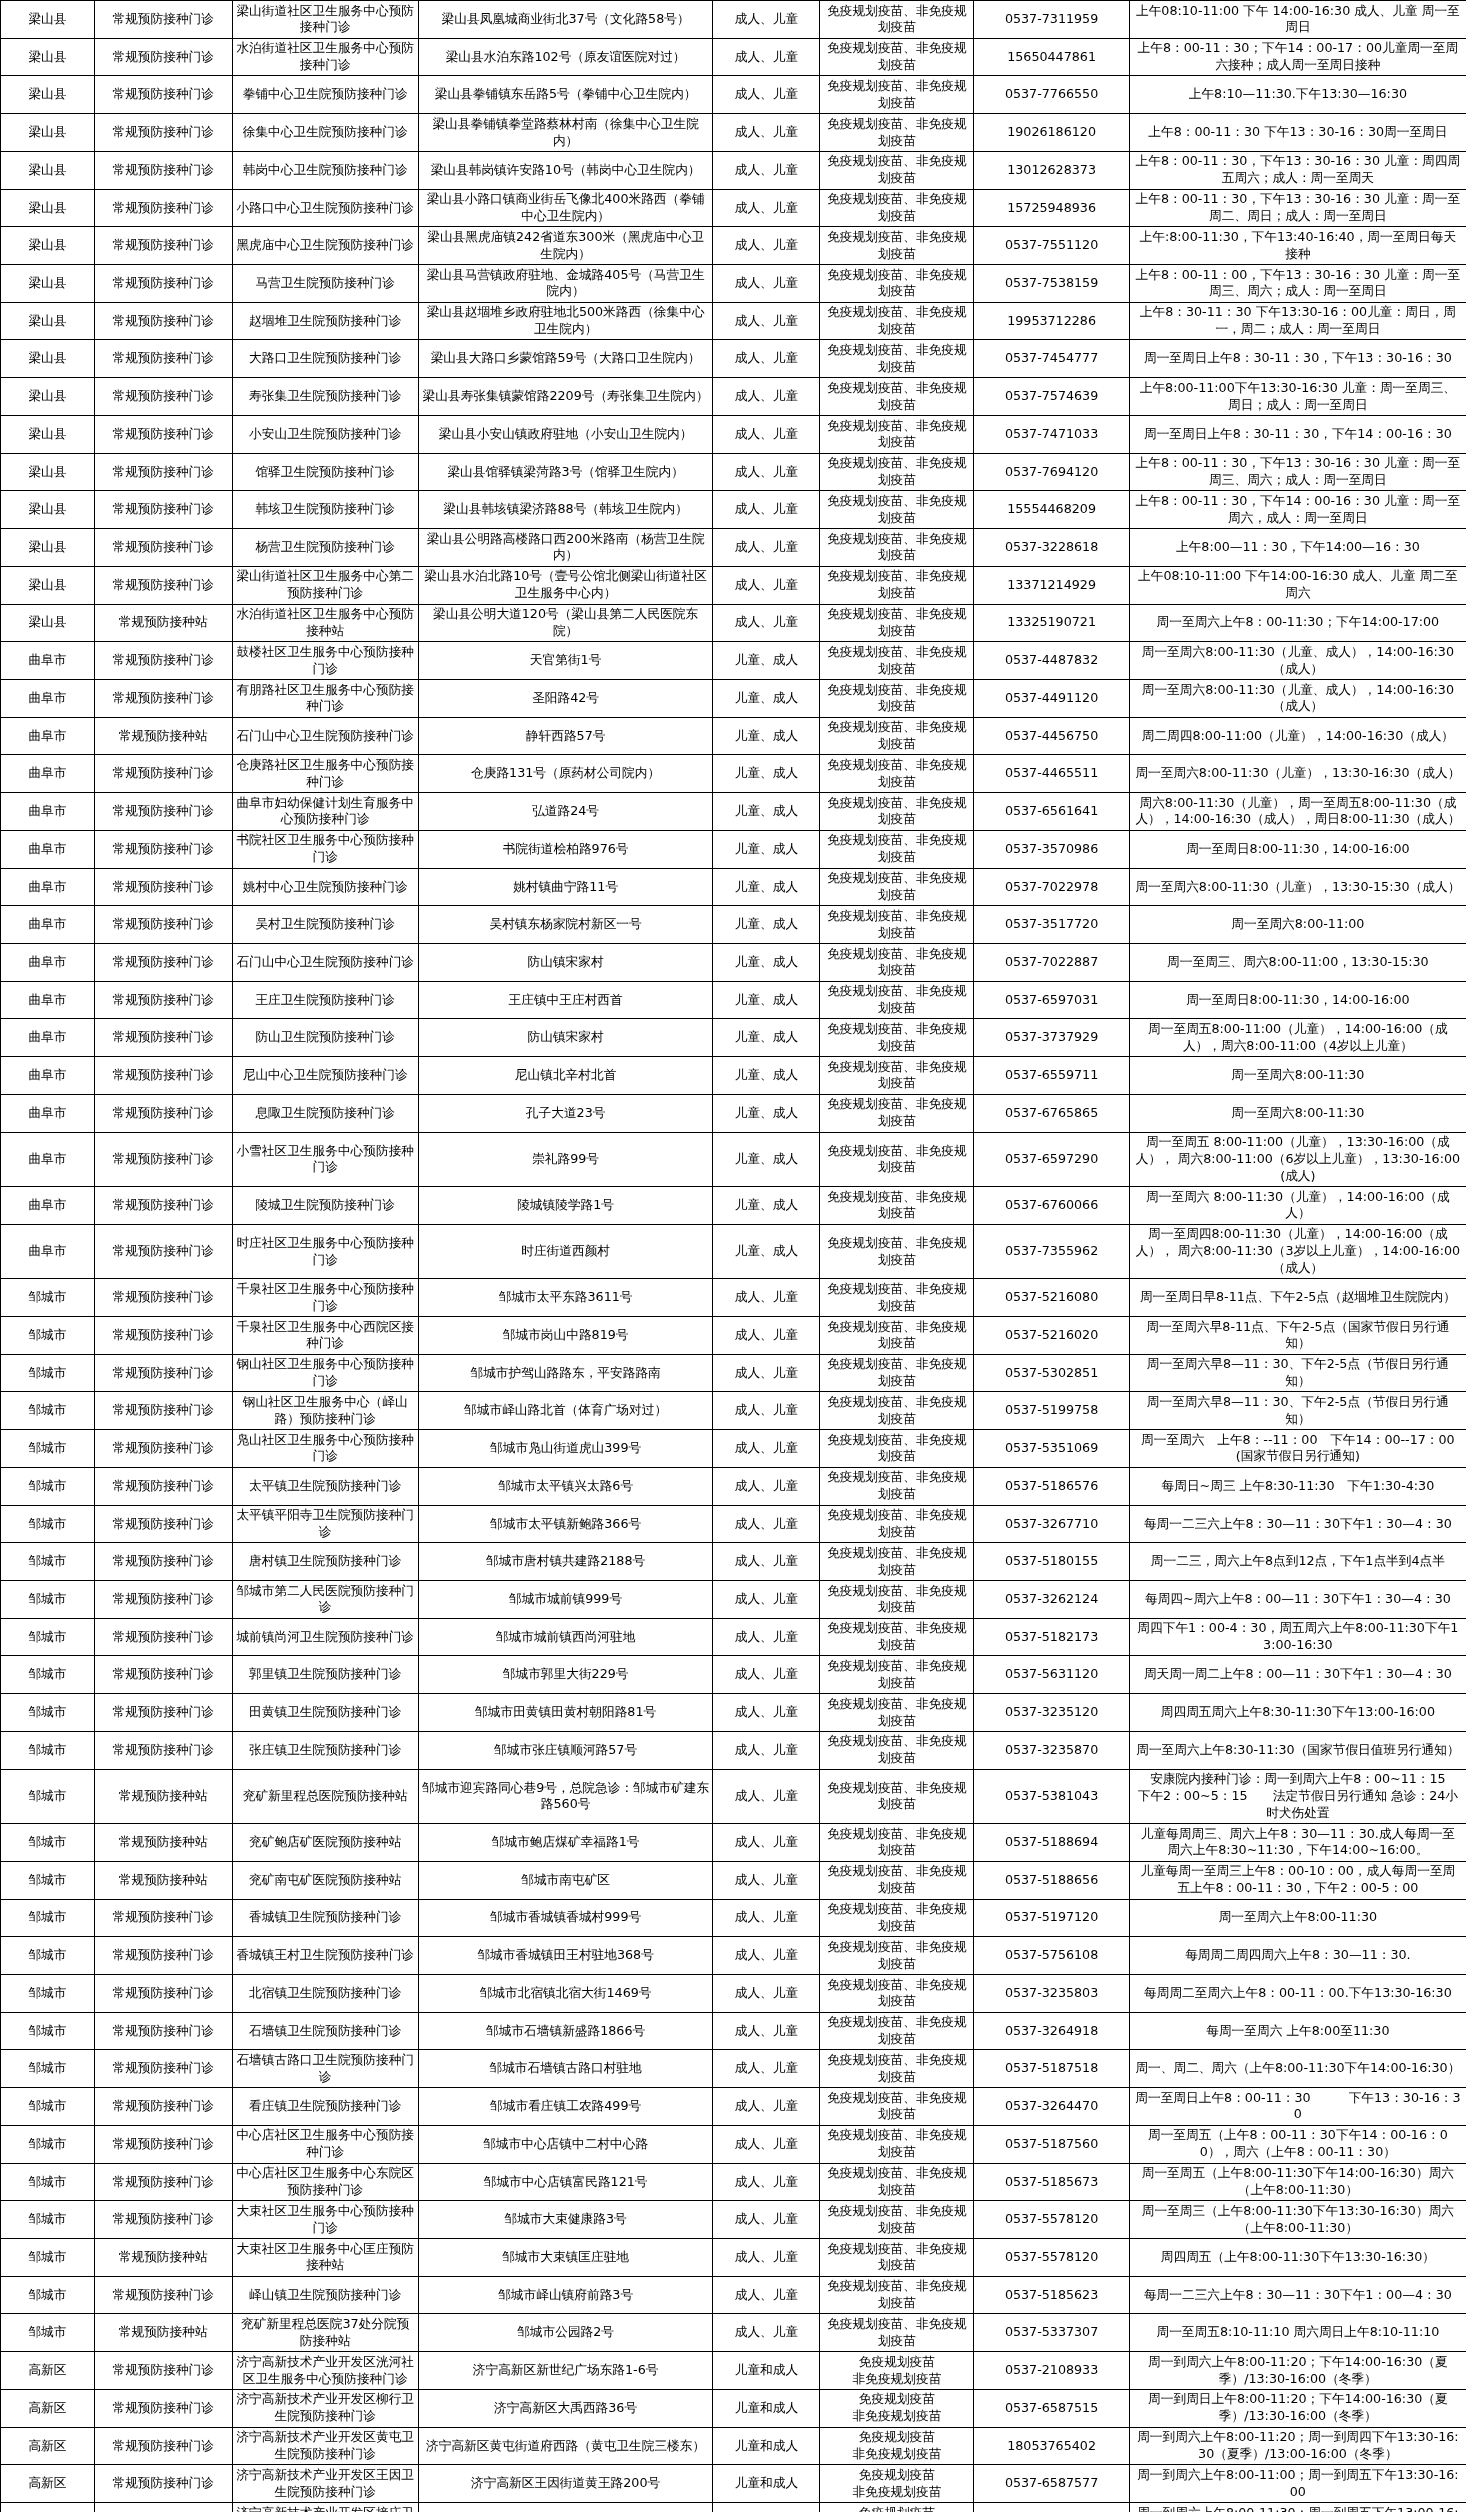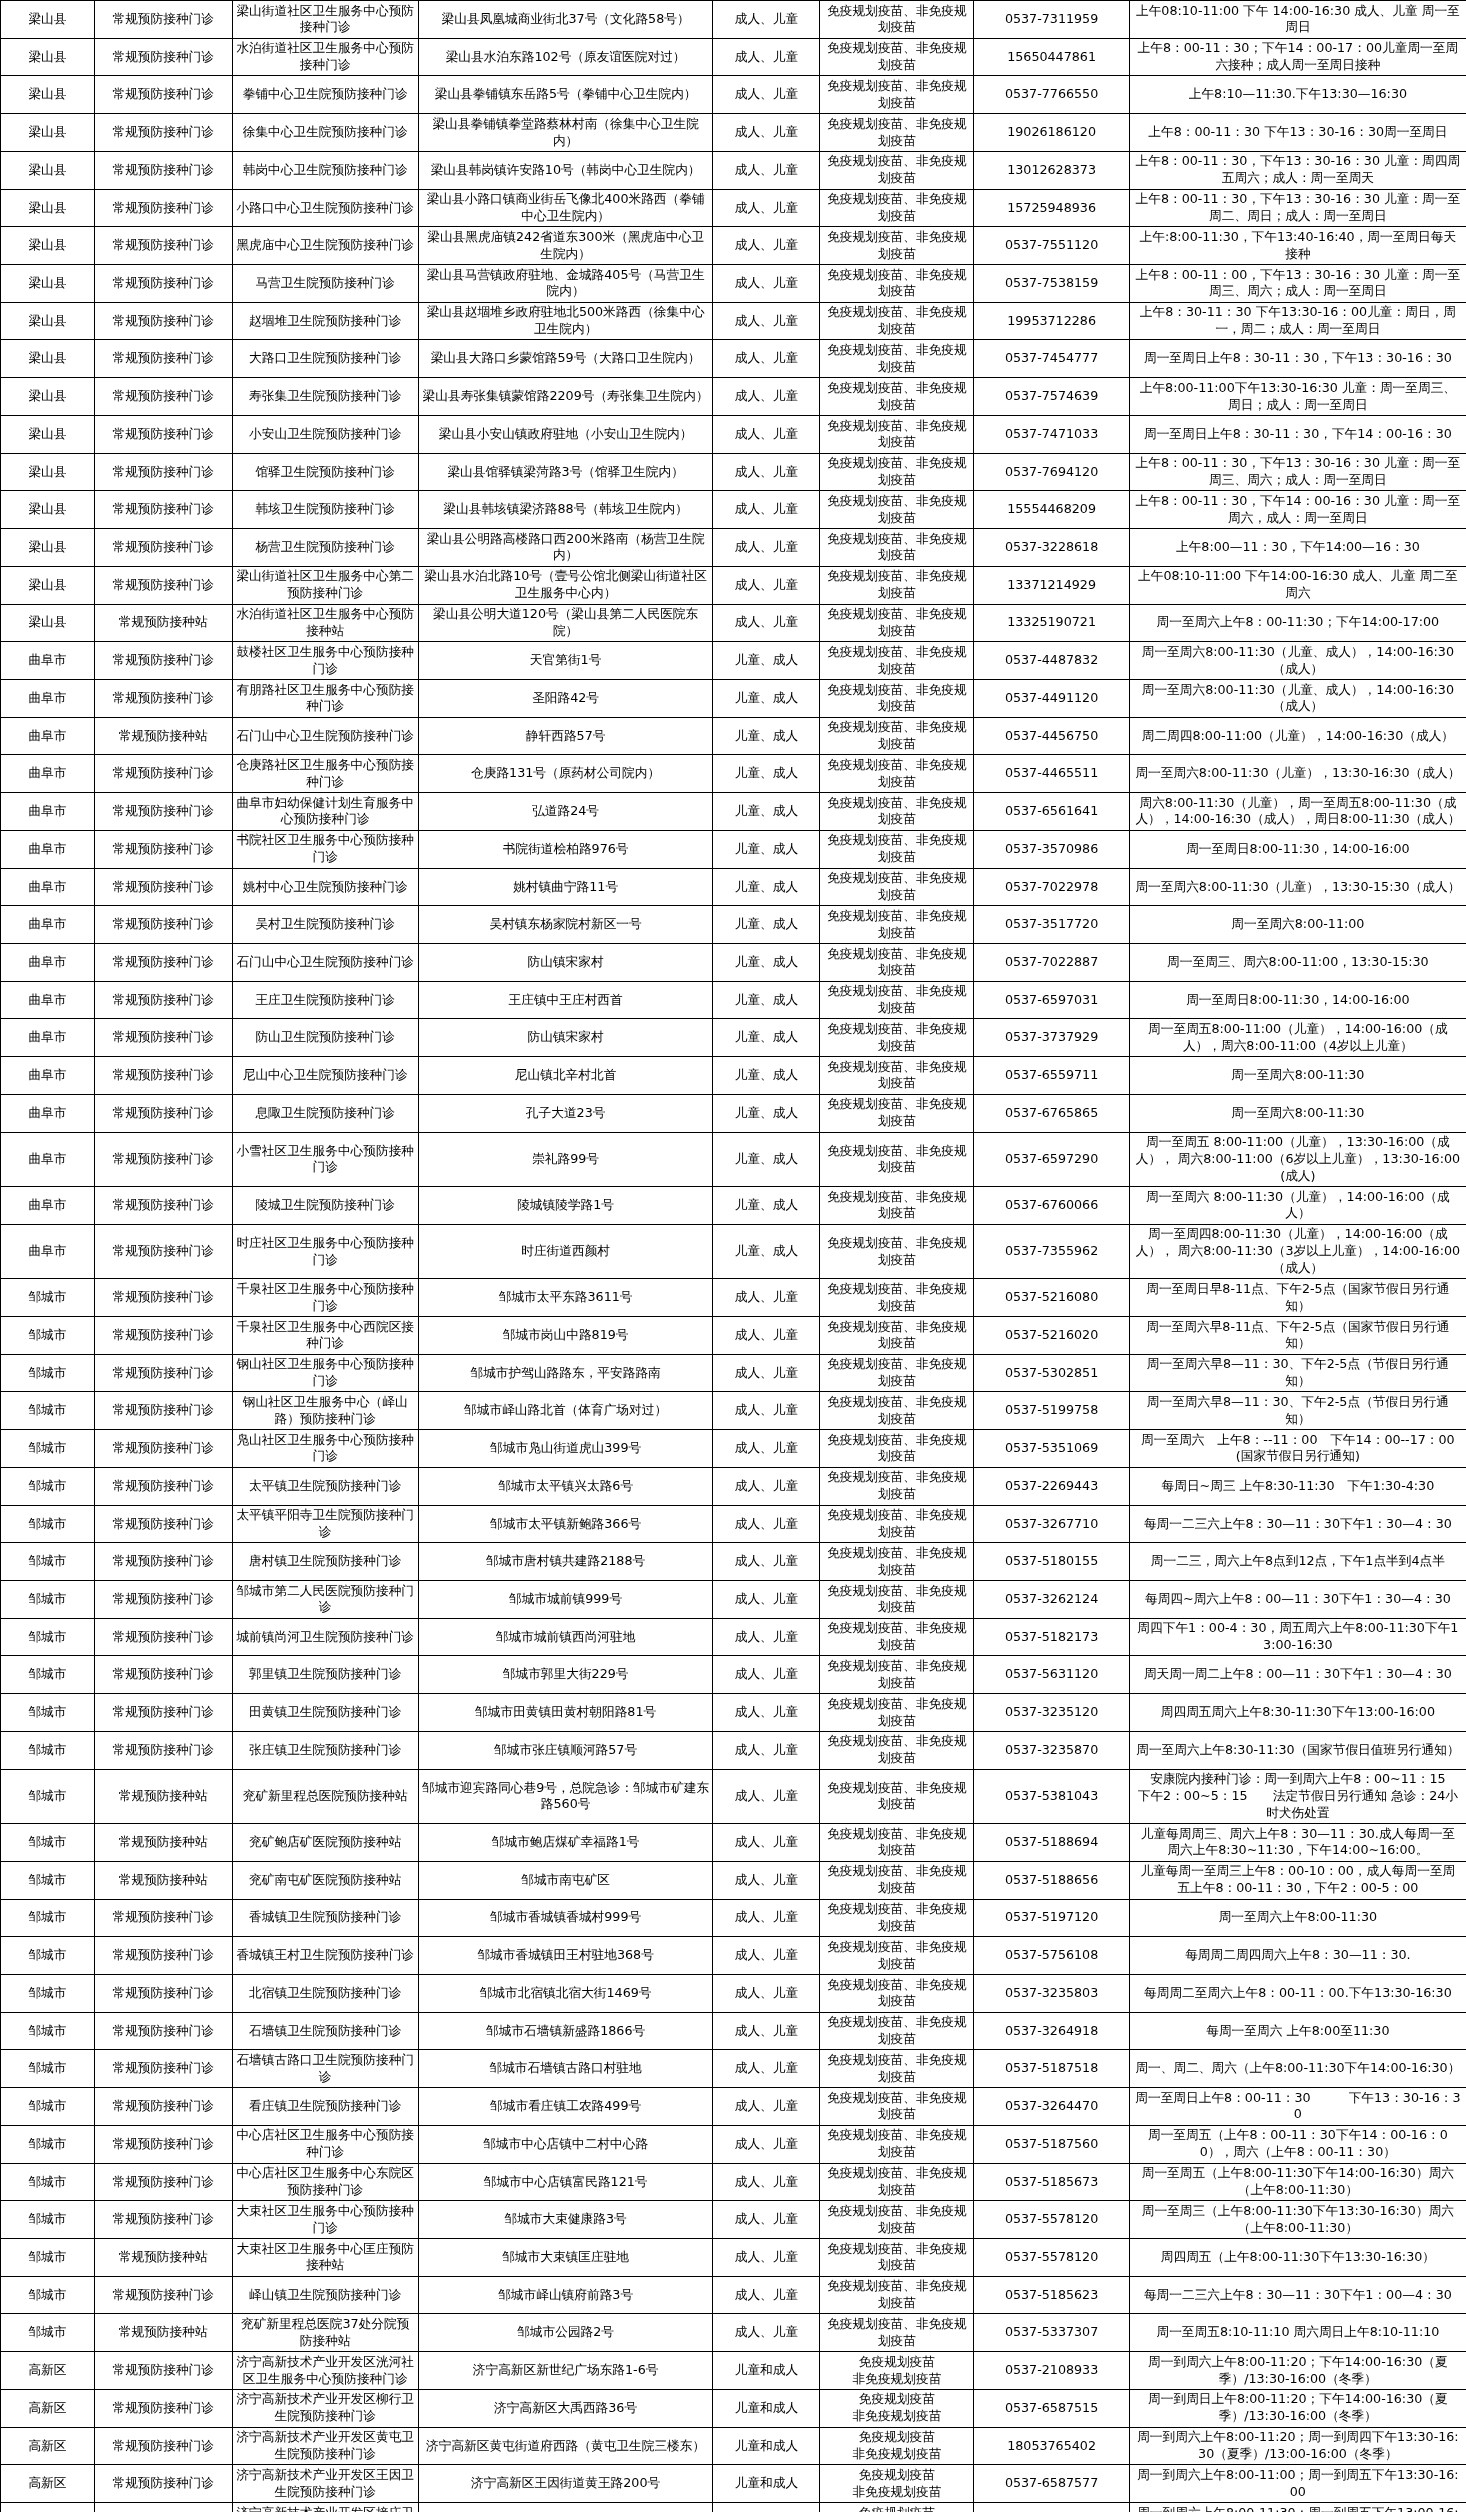--- a/index.html
+++ b/index.html
@@ -359,21 +359,21 @@
 周六8:00-11:30（3岁以上儿童），14:00-16:00（成人）</td>
   </tr>
       <tr>
     <td class="county">邹城市</td>
     <td class="type">常规预防接种门诊</td>
     <td class="name">千泉社区卫生服务中心预防接种门诊</td>
     <td class="address">邹城市太平东路3611号</td>
     <td class="audience">成人、儿童</td>
     <td class="vaccines">免疫规划疫苗、非免疫规划疫苗</td>
     <td class="phone">0537-5216080</td>
-    <td class="time">周一至周日早8-11点、下午2-5点（国家节假日另行通知）</td>
+    <td class="time">周一至周日早8-11点、下午2-5点（赵堌堆卫生院院内）</td>
   </tr>
       <tr>
     <td class="county">邹城市</td>
     <td class="type">常规预防接种门诊</td>
     <td class="name">千泉社区卫生服务中心西院区接种门诊</td>
     <td class="address">邹城市岗山中路819号</td>
     <td class="audience">成人、儿童</td>
     <td class="vaccines">免疫规划疫苗、非免疫规划疫苗</td>
     <td class="phone">0537-5216020</td>
     <td class="time">周一至周六早8-11点、下午2-5点（国家节假日另行通知）</td>
@@ -408,21 +408,21 @@
     <td class="phone">0537-5351069</td>
     <td class="time">周一至周六　上午8：--11：00　下午14：00--17：00(国家节假日另行通知)</td>
   </tr>
       <tr>
     <td class="county">邹城市</td>
     <td class="type">常规预防接种门诊</td>
     <td class="name">太平镇卫生院预防接种门诊</td>
     <td class="address">邹城市太平镇兴太路6号</td>
     <td class="audience">成人、儿童</td>
     <td class="vaccines">免疫规划疫苗、非免疫规划疫苗</td>
-    <td class="phone">0537-2269443</td>
+    <td class="phone">0537-5186576</td>
     <td class="time">每周日~周三 上午8:30-11:30　下午1:30-4:30</td>
   </tr>
       <tr>
     <td class="county">邹城市</td>
     <td class="type">常规预防接种门诊</td>
     <td class="name">太平镇平阳寺卫生院预防接种门诊</td>
     <td class="address">邹城市太平镇新鲍路366号</td>
     <td class="audience">成人、儿童</td>
     <td class="vaccines">免疫规划疫苗、非免疫规划疫苗</td>
     <td class="phone">0537-3267710</td>

